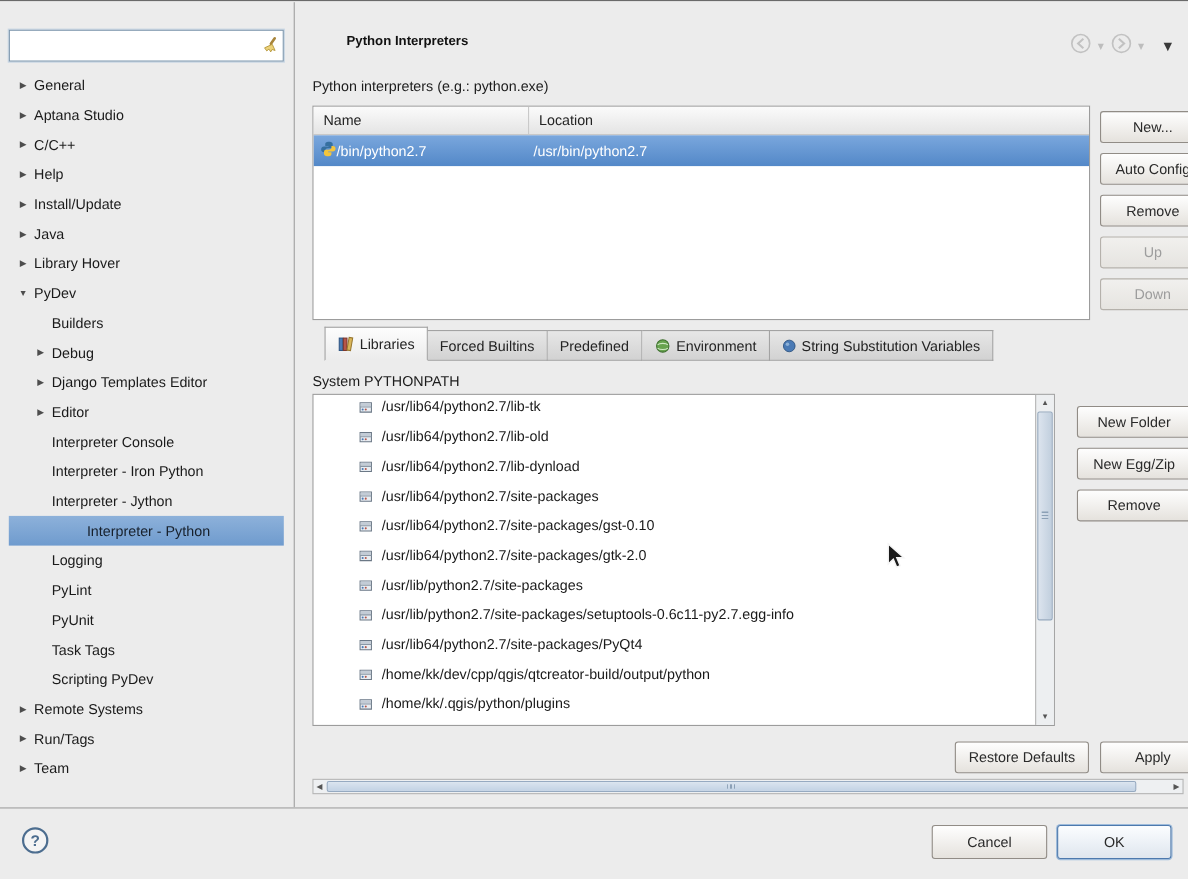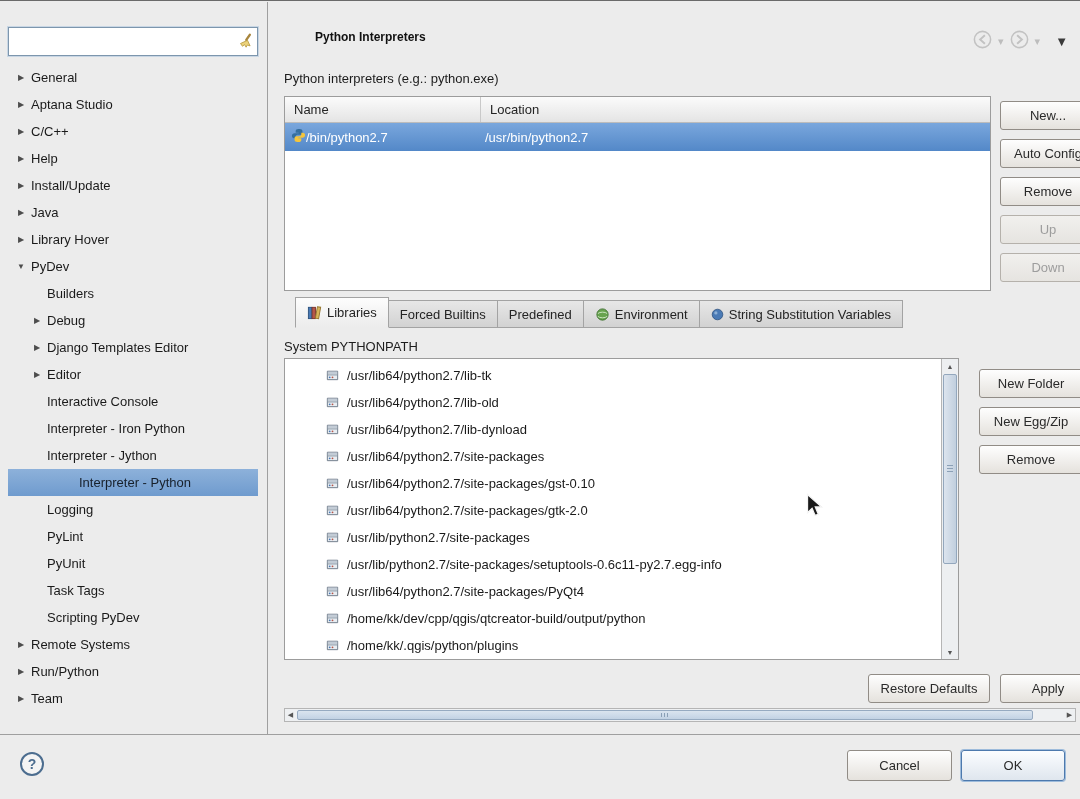--- a/index.html
+++ b/index.html
@@ -58,21 +58,21 @@
   .tab { height:28px; padding:0 11px; display:flex; align-items:center; gap:5px;
     background:linear-gradient(#e7e7e7,#d2d2d2); border:1px solid #a3a3a3; border-left:none; color:#242424; white-space:nowrap; }
   .tab:first-child { border-left:1px solid #a3a3a3;margin-left:11px; }
   .tab.active { height:31px; background:linear-gradient(#fdfdfd,#ececec); border-bottom-color:#ececec; }
   .ticon { display:flex; align-items:center; }
 
   
   .pp-label { position:absolute; left:284px; top:338px; color:#1c1c1c; }
   .list-box { position:absolute; left:284px; top:357px; width:675px; height:302px; background:#ffffff; border:1px solid #9c9c9c; }
   .list-inner { position:absolute; left:0; top:0; right:17px; bottom:0; overflow:hidden; padding-top:3px; }
-  .path-item { height:27px; display:flex; align-items:center; gap:7px; padding-left:40px; white-space:nowrap; }
+  .path-item { height:27px; display:flex; gap:7px; padding-left:40px; white-space:nowrap; }
 
   
   .vscroll { position:absolute; top:0; right:0; width:17px; height:100%; background:#edeff1; border-left:1px solid #b5b5b5; }
   .sb-arrow { position:absolute; left:0; width:16px; height:14px; display:flex; align-items:center; justify-content:center; font-size:7px; color:#555; }
   .sb-up { top:0; } .sb-down { bottom:0; }
   .vthumb { position:absolute; left:1px; right:1px; top:15px; height:190px;
     background:linear-gradient(90deg,#dce4ee,#c1cfde); border:1px solid #93a7bd; border-radius:2px; }
   .vthumb::after { content:""; position:absolute; left:3px; right:3px; top:50%; height:8px; margin-top:-4px;
     background:repeating-linear-gradient(#8ba0b6 0 1px, transparent 1px 3px); }
   .hscroll { position:absolute; left:284px; top:707px; width:792px; height:14px; background:#eef0f2; border:1px solid #b5b5b5; }
@@ -154,21 +154,21 @@
         <div class="tree-item lvl1">
           <span class="twisty">▶</span>
           <span class="tree-label">Django Templates Editor</span>
         </div>
         <div class="tree-item lvl1">
           <span class="twisty">▶</span>
           <span class="tree-label">Editor</span>
         </div>
         <div class="tree-item lvl1">
           <span class="twisty"></span>
-          <span class="tree-label">Interactive Console</span>
+          <span class="tree-label">Interpreter Console</span>
         </div>
         <div class="tree-item lvl1">
           <span class="twisty"></span>
           <span class="tree-label">Interpreter - Iron Python</span>
         </div>
         <div class="tree-item lvl1">
           <span class="twisty"></span>
           <span class="tree-label">Interpreter - Jython</span>
         </div>
         <div class="tree-item lvl1 selected">
@@ -194,21 +194,21 @@
         <div class="tree-item lvl1">
           <span class="twisty"></span>
           <span class="tree-label">Scripting PyDev</span>
         </div>
         <div class="tree-item lvl0">
           <span class="twisty">▶</span>
           <span class="tree-label">Remote Systems</span>
         </div>
         <div class="tree-item lvl0">
           <span class="twisty">▶</span>
-          <span class="tree-label">Run/Python</span>
+          <span class="tree-label">Run/Tags</span>
         </div>
         <div class="tree-item lvl0">
           <span class="twisty">▶</span>
           <span class="tree-label">Team</span>
         </div>
       </div>
   </div>
 
   <div class="page-title">Python Interpreters</div>
   <div class="nav-icons">

